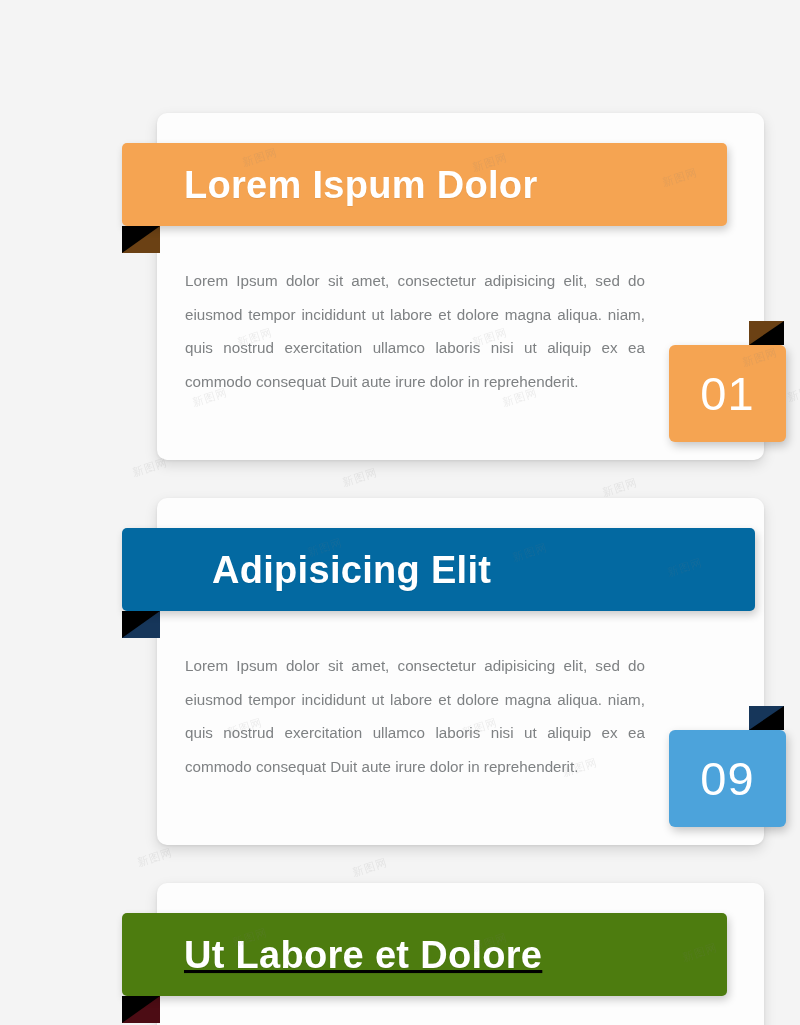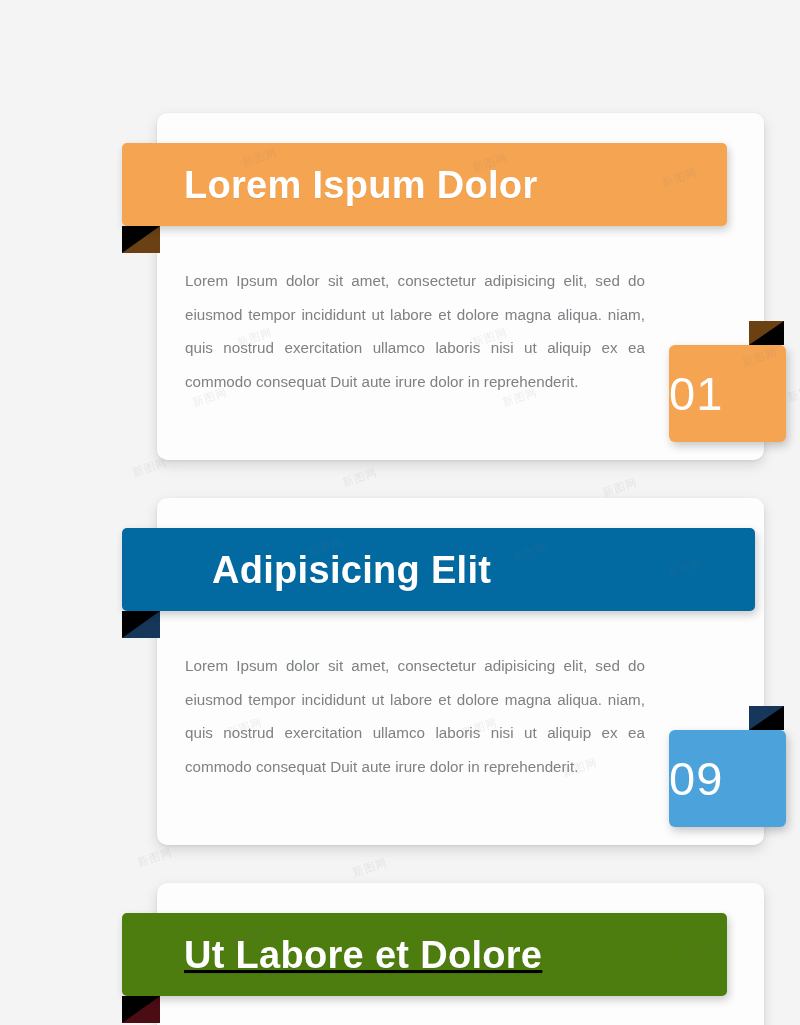--- a/index.html
+++ b/index.html
@@ -118,21 +118,21 @@
 
   
   .badge {
     position: absolute;
     width: 117px;
     height: 97px;
     border-radius: 6px;
     box-shadow: 2px 4px 10px rgba(0,0,0,0.22);
     display: flex;
     align-items: center;
-    justify-content: flex-start;
+    justify-content: center;
     z-index: 20;
   }
   .badge-num {
     color: #ffffff;
     font-size: 47px;
     font-weight: normal;
     line-height: 1;
     letter-spacing: 1px;
   }
   .badge-fold {

